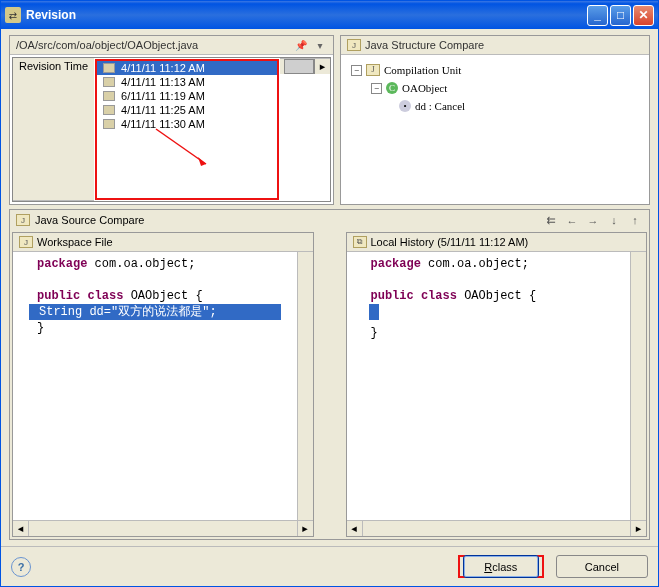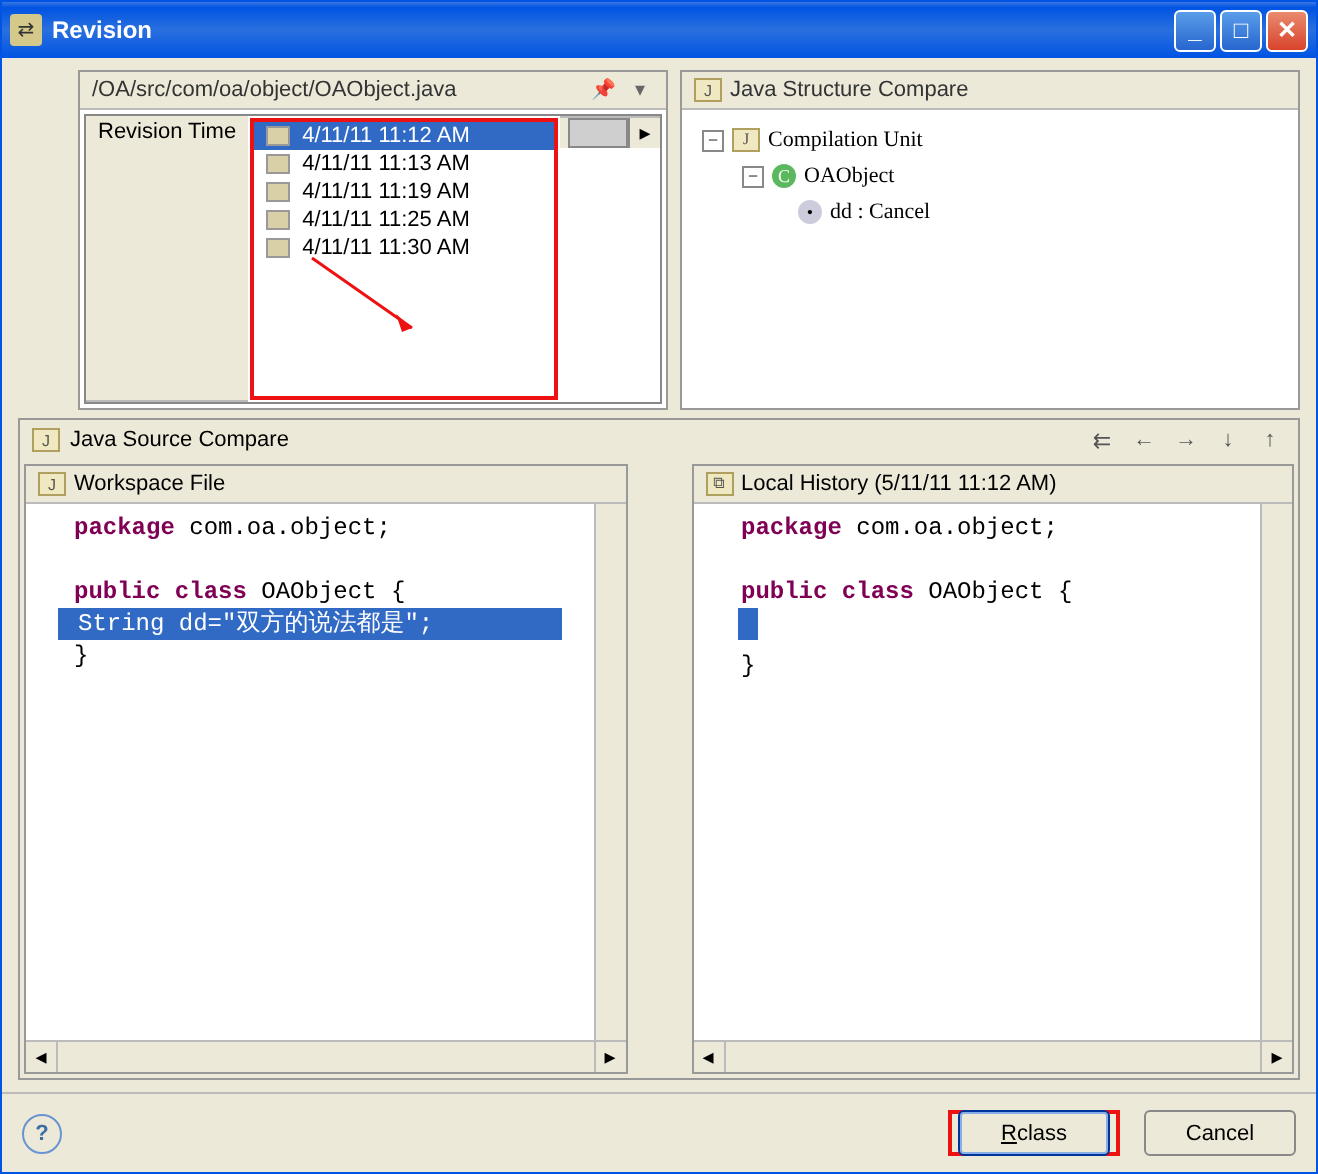--- a/index.html
+++ b/index.html
@@ -11,21 +11,21 @@
 .winbtns { display: flex; gap: 2px; }
 .winbtn { width: 21px; height: 21px; border: 1px solid #fff; border-radius: 3px; display: flex; align-items: center; justify-content: center; font-weight: bold; font-size: 12px; cursor: pointer; }
 .winbtn.min, .winbtn.max { background: linear-gradient(to bottom, #5a9de8, #2666cf); color: #fff; }
 .winbtn.close { background: linear-gradient(to bottom, #e88b6f, #d9432c); color: #fff; }
 .content { flex: 1; padding: 6px 8px; display: flex; flex-direction: column; gap: 4px; overflow: hidden; }
 .toprow { display: flex; gap: 6px; height: 170px; }
 .panel { border: 1px solid #999; background: #fff; display: flex; flex-direction: column; }
 .panel-hdr { display: flex; align-items: center; padding: 3px 6px; background: #ECE9D8; border-bottom: 1px solid #bbb; color: #333; gap: 4px; }
 .panel-hdr .spacer { flex: 1; }
 .hdr-ico { width: 14px; height: 12px; display: inline-flex; align-items: center; justify-content: center; font-size: 10px; color: #666; cursor: pointer; }
-.path-panel { flex: 1; margin-left: 30px; }
+.path-panel { flex: 1; }
 .struct-panel { width: 310px; }
 .revision-list { border: 1px solid #888; margin: 2px; background: #fff; flex: 1; display: flex; flex-direction: row; }
 .rev-hdr { background: #ECE9D8; border-bottom: 1px solid #bbb; padding: 2px 6px; }
 .rev-items { flex: 1; border: 2px solid #ee1111; border-top: 2px solid #ee1111; margin: 1px; }
 .rev-item { display: flex; align-items: center; padding: 1px 6px; gap: 6px; cursor: pointer; }
 .rev-item.sel { background: #316AC5; color: #fff; }
 .rev-ico { width: 12px; height: 10px; background: #d9d0a8; border: 1px solid #999; }
 .rev-scroll { height: 16px; background: #ECE9D8; border-top: 1px solid #bbb; display: flex; }
 .rev-scroll .thumb { width: 30px; background: #cfcfcf; border: 1px solid #888; margin-left: 4px; }
 .rev-scroll .arrow { width: 16px; border-left: 1px solid #888; display: flex; align-items: center; justify-content: center; margin-left: auto; }
@@ -48,21 +48,21 @@
 .code-scroll-h { height: 16px; background: #ECE9D8; border-top: 1px solid #bbb; display: flex; }
 .code-scroll-h .ar { width: 16px; border-right: 1px solid #bbb; display: flex; align-items: center; justify-content: center; }
 .code-scroll-h .ar:last-child { border-right: none; border-left: 1px solid #bbb; margin-left: auto; }
 .mid-gutter { width: 32px; background: #ECE9D8; display: flex; align-items: flex-start; justify-content: center; padding-top: 70px; }
 .kw { color: #7F0055; font-weight: bold; }
 .hl-line { background: #316AC5; color: #fff; display: inline-block; padding: 0 10px; margin-left: -8px; width: calc(100% + 16px); }
 .hl-empty { background: #316AC5; display: inline-block; height: 16px; width: 10px; margin-left: -2px; }
 .bottombar { height: 40px; display: flex; align-items: center; padding: 0 10px; gap: 12px; border-top: 1px solid #bbb; }
 .bottombar .spacer { flex: 1; }
 .help-ico { width: 20px; height: 20px; border-radius: 50%; border: 1px solid #6994d1; color: #3a6ea5; display: flex; align-items: center; justify-content: center; font-weight: bold; cursor: pointer; }
-.btn { min-width: 76px; height: 23px; background: #ECE9D8; border: 1px solid #888; border-radius: 3px; display: flex; align-items: center; justify-content: center; cursor: pointer; padding: 0 12px; }
+.btn { min-width: 76px; height: 23px; background: #ECE9D8; border: 1px solid #888; border-radius: 3px; display: flex; align-items: center; justify-content: center; cursor: pointer; padding: 0 28px; }
 .btn.replace-wrap { border: 2px solid #ee1111; padding: 3px; background: transparent; border-radius: 0; }
 .btn.replace-wrap .inner { border: 1px solid #003399; box-shadow: 0 0 0 1px #88aee8 inset; background: #ECE9D8; min-width: 76px; height: 23px; display: flex; align-items: center; justify-content: center; border-radius: 3px; }
 .j-ico { width: 14px; height: 12px; background: #f0e8c0; border: 1px solid #b0a060; display: inline-flex; align-items: center; justify-content: center; font-size: 8px; color: #555; }
 .relwrap { position: relative; }
 svg.arrow { position: absolute; left: 150px; top: 95px; pointer-events: none; }
 </style>
 </head>
 <body>
 
 <div class="window">
@@ -91,21 +91,21 @@
             <div class="rev-item sel">
                 <span class="rev-ico"></span>
                 <span>4/11/11 11:12 AM</span>
               </div>
             <div class="rev-item">
                 <span class="rev-ico"></span>
                 <span>4/11/11 11:13 AM</span>
               </div>
             <div class="rev-item">
                 <span class="rev-ico"></span>
-                <span>4/11/11 11:19 AM</span>
+                <span>6/11/11 11:19 AM</span>
               </div>
             <div class="rev-item">
                 <span class="rev-ico"></span>
                 <span>4/11/11 11:25 AM</span>
               </div>
             <div class="rev-item">
                 <span class="rev-ico"></span>
                 <span>4/11/11 11:30 AM</span>
               </div>
           </div>

